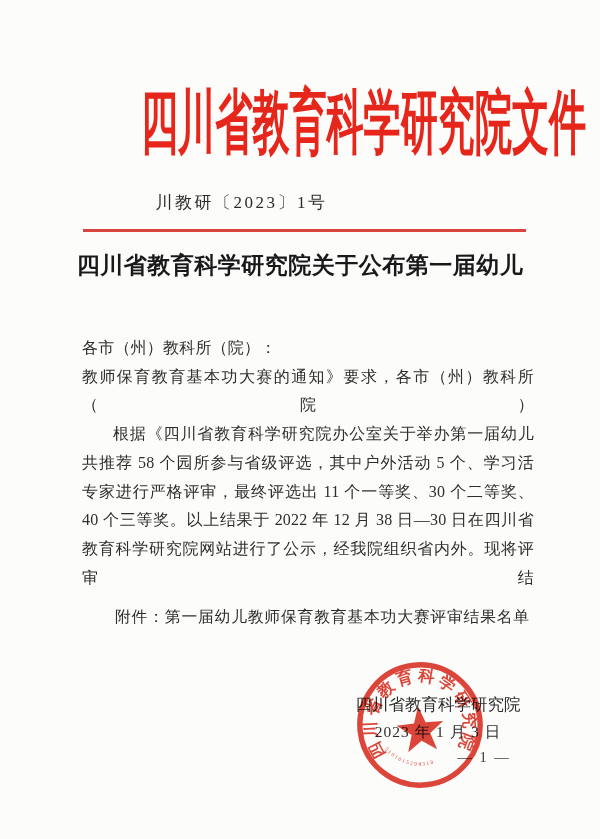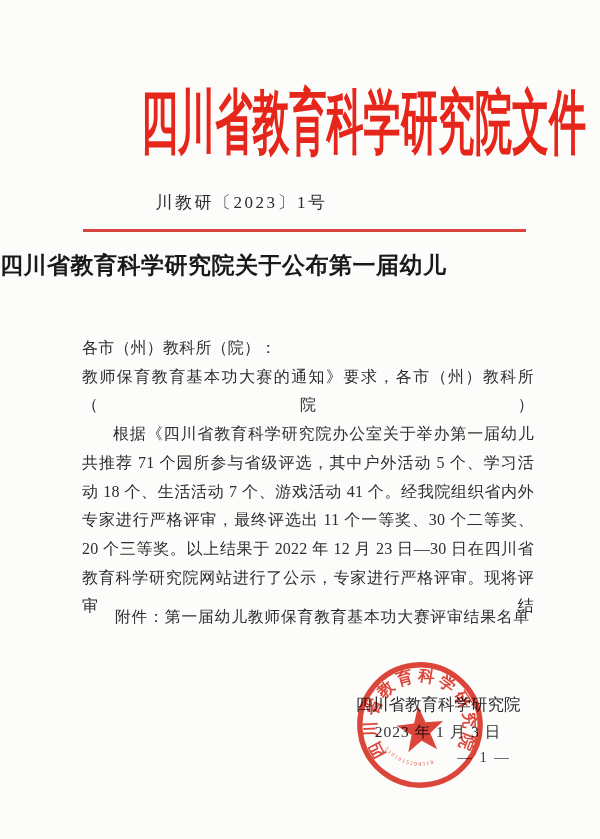--- a/index.html
+++ b/index.html
@@ -30,21 +30,21 @@
     position:absolute;top:191px;left:0;width:483px;
     text-align:center;font-size:17px;letter-spacing:2.5px;
     color:#2b2b2b;
   }
   .red-line{
     position:absolute;top:229px;left:83px;width:443px;height:3px;
     background:var(--divider-red);
   }
   .doc-title{
     position:absolute;top:246px;left:0;width:600px;
-    text-align:left;font-size:23px;font-weight:700;
+    text-align:center;font-size:23px;font-weight:700;
     line-height:40px;color:var(--title-text);letter-spacing:0.5px;
   }
   .body-text{
     position:absolute;top:334px;left:82px;width:452px;
     font-size:16px;line-height:28.7px;color:var(--body-text);
     letter-spacing:0.2px;
   }
   .jl{text-align:justify;text-align-last:justify;}
   .indent{text-indent:31px;}
   .attachment{
@@ -87,25 +87,24 @@
   <div class="red-line"></div>
 
   <div class="doc-title">
     <div>四川省教育科学研究院关于公布第一届幼儿</div>
   </div>
 
   <div class="body-text">
     <div>各市（州）教科所（院）：</div>
     <div class="jl">教师保育教育基本功大赛的通知》要求，各市（州）教科所（院）</div>
     <div class="jl indent">根据《四川省教育科学研究院办公室关于举办第一届幼儿</div>
-    <div class="jl">共推荐 71 个园所参与省级评选，其中户外活动 5 个、学习活</div>
-    <div class="jl">动 18 个、生活活动 7 个、游戏活动 41 个。经我院组织省内外</div>
+    <div class="jl">共推荐 58 个园所参与省级评选，其中户外活动 5 个、学习活</div>
     <div class="jl">专家进行严格评审，最终评选出 11 个一等奖、30 个二等奖、</div>
-    <div class="jl">20 个三等奖。以上结果于 2022 年 12 月 23 日—30 日在四川省</div>
-    <div class="jl">教育科学研究院网站进行了公示，专家进行严格评审。现将评审结</div>
+    <div class="jl">40 个三等奖。以上结果于 2022 年 12 月 38 日—30 日在四川省</div>
+    <div class="jl">教育科学研究院网站进行了公示，经我院组织省内外。现将评审结</div>
   </div>
 
   <div class="attachment">附件：第一届幼儿教师保育教育基本功大赛评审结果名单</div>
 
   <div class="sig-org">四川省教育科学研究院</div>
   <div class="sig-date">2023 年 1 月 3 日</div>
 
   <div class="page-num">— 1 —</div>
 
   <svg class="seal" viewBox="0 0 140 140">

